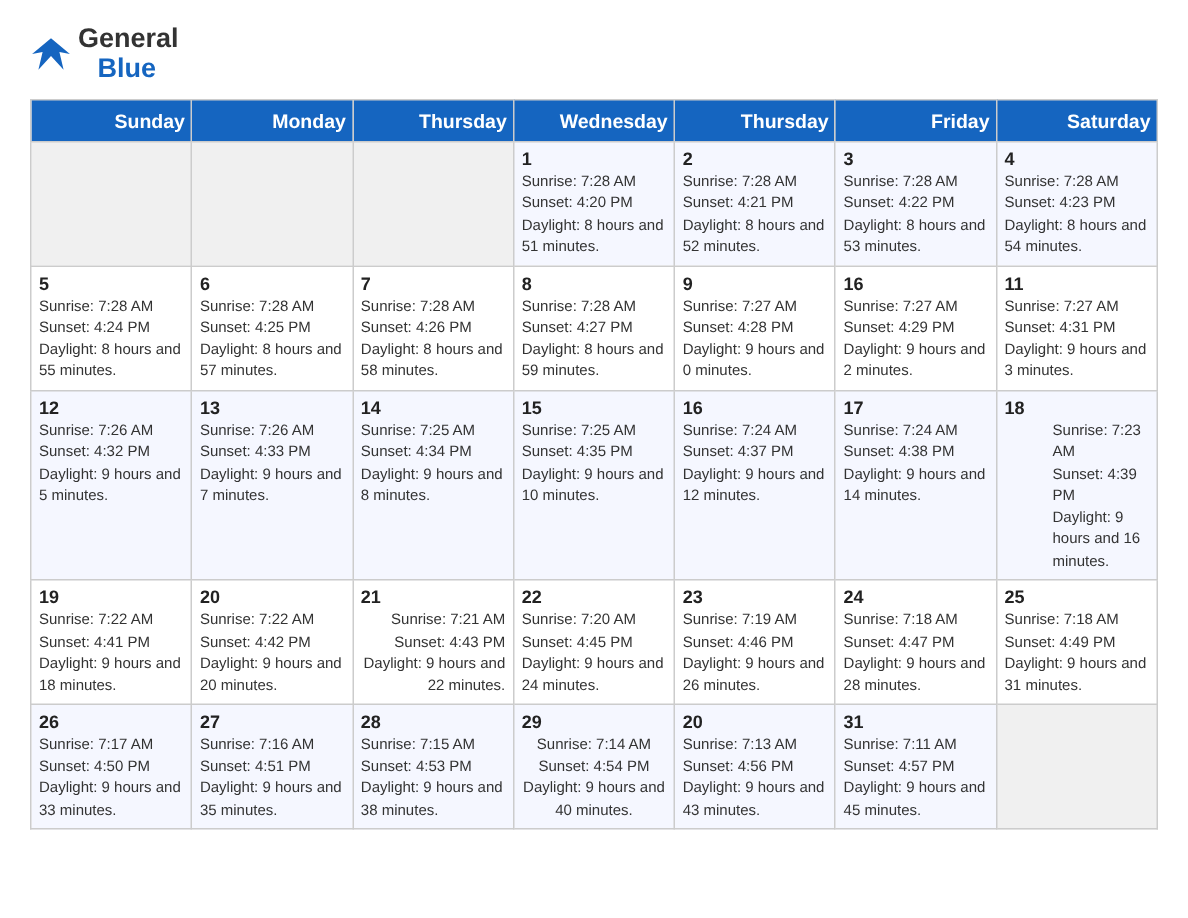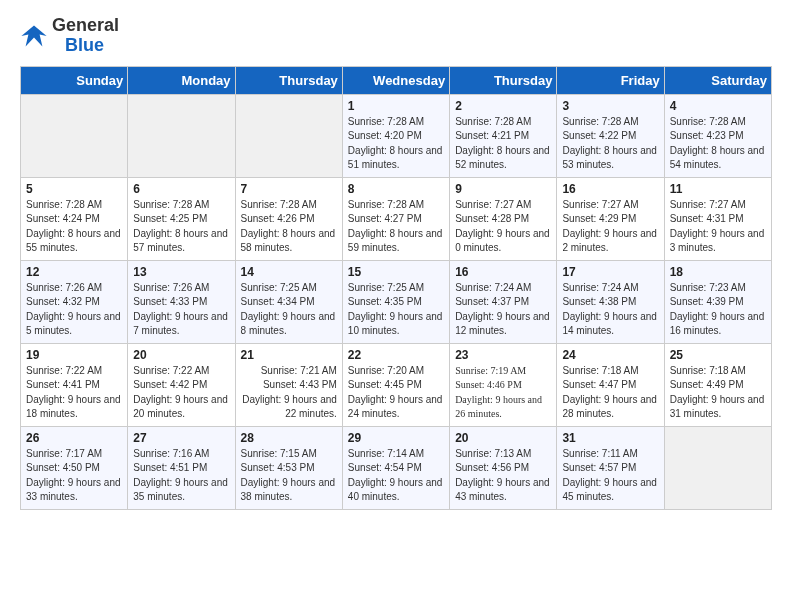--- a/index.html
+++ b/index.html
@@ -231,21 +231,21 @@
 Daylight: 9 hours and 12 minutes.</div>
           </td>
           <td>
             <span class="day-num">17</span>
             <div class="day-info" style="white-space: pre-line;">Sunrise: 7:24 AM
 Sunset: 4:38 PM
 Daylight: 9 hours and 14 minutes.</div>
           </td>
           <td>
             <span class="day-num">18</span>
-            <div class="day-info" style="white-space: pre-line;">Sunrise: 7:23 AM
+            <div class="day-info" style="white-space: pre-line; margin-left: 32px;">Sunrise: 7:23 AM
 Sunset: 4:39 PM
 Daylight: 9 hours and 16 minutes.</div>
           </td>
         </tr>
         <tr>
           <td>
             <span class="day-num">19</span>
             <div class="day-info" style="white-space: pre-line;">Sunrise: 7:22 AM
 Sunset: 4:41 PM
 Daylight: 9 hours and 18 minutes.</div>
@@ -263,21 +263,21 @@
 Daylight: 9 hours and 22 minutes.</div>
           </td>
           <td>
             <span class="day-num">22</span>
             <div class="day-info" style="white-space: pre-line;">Sunrise: 7:20 AM
 Sunset: 4:45 PM
 Daylight: 9 hours and 24 minutes.</div>
           </td>
           <td>
             <span class="day-num">23</span>
-            <div class="day-info" style="white-space: pre-line; font-family: Liberation Serif, serif;">Sunrise: 7:19 AM
+            <div class="day-info" style="white-space: pre-line;">Sunrise: 7:19 AM
 Sunset: 4:46 PM
 Daylight: 9 hours and 26 minutes.</div>
           </td>
           <td>
             <span class="day-num">24</span>
             <div class="day-info" style="white-space: pre-line;">Sunrise: 7:18 AM
 Sunset: 4:47 PM
 Daylight: 9 hours and 28 minutes.</div>
           </td>
           <td>
@@ -301,21 +301,21 @@
 Daylight: 9 hours and 35 minutes.</div>
           </td>
           <td>
             <span class="day-num">28</span>
             <div class="day-info" style="white-space: pre-line;">Sunrise: 7:15 AM
 Sunset: 4:53 PM
 Daylight: 9 hours and 38 minutes.</div>
           </td>
           <td>
             <span class="day-num">29</span>
-            <div class="day-info" style="white-space: pre-line;">Sunrise: 7:14 AM
+            <div class="day-info" style="white-space: pre-line; text-align: center;">Sunrise: 7:14 AM
 Sunset: 4:54 PM
 Daylight: 9 hours and 40 minutes.</div>
           </td>
           <td>
             <span class="day-num">20</span>
             <div class="day-info" style="white-space: pre-line;">Sunrise: 7:13 AM
 Sunset: 4:56 PM
 Daylight: 9 hours and 43 minutes.</div>
           </td>
           <td>

